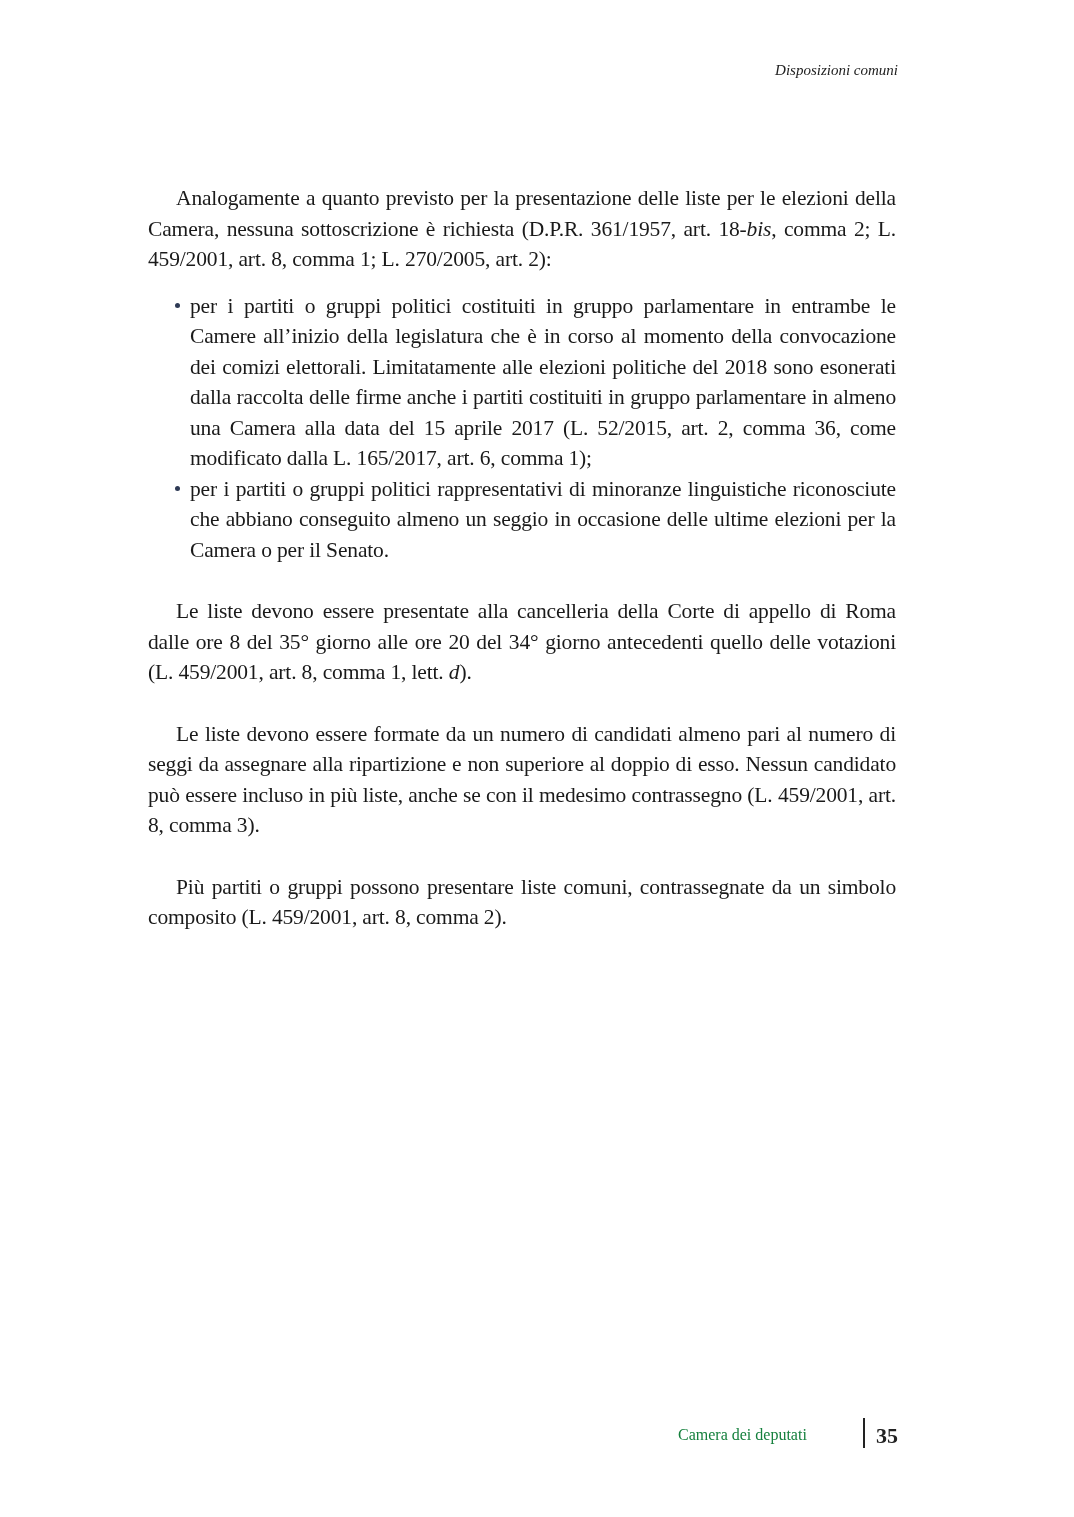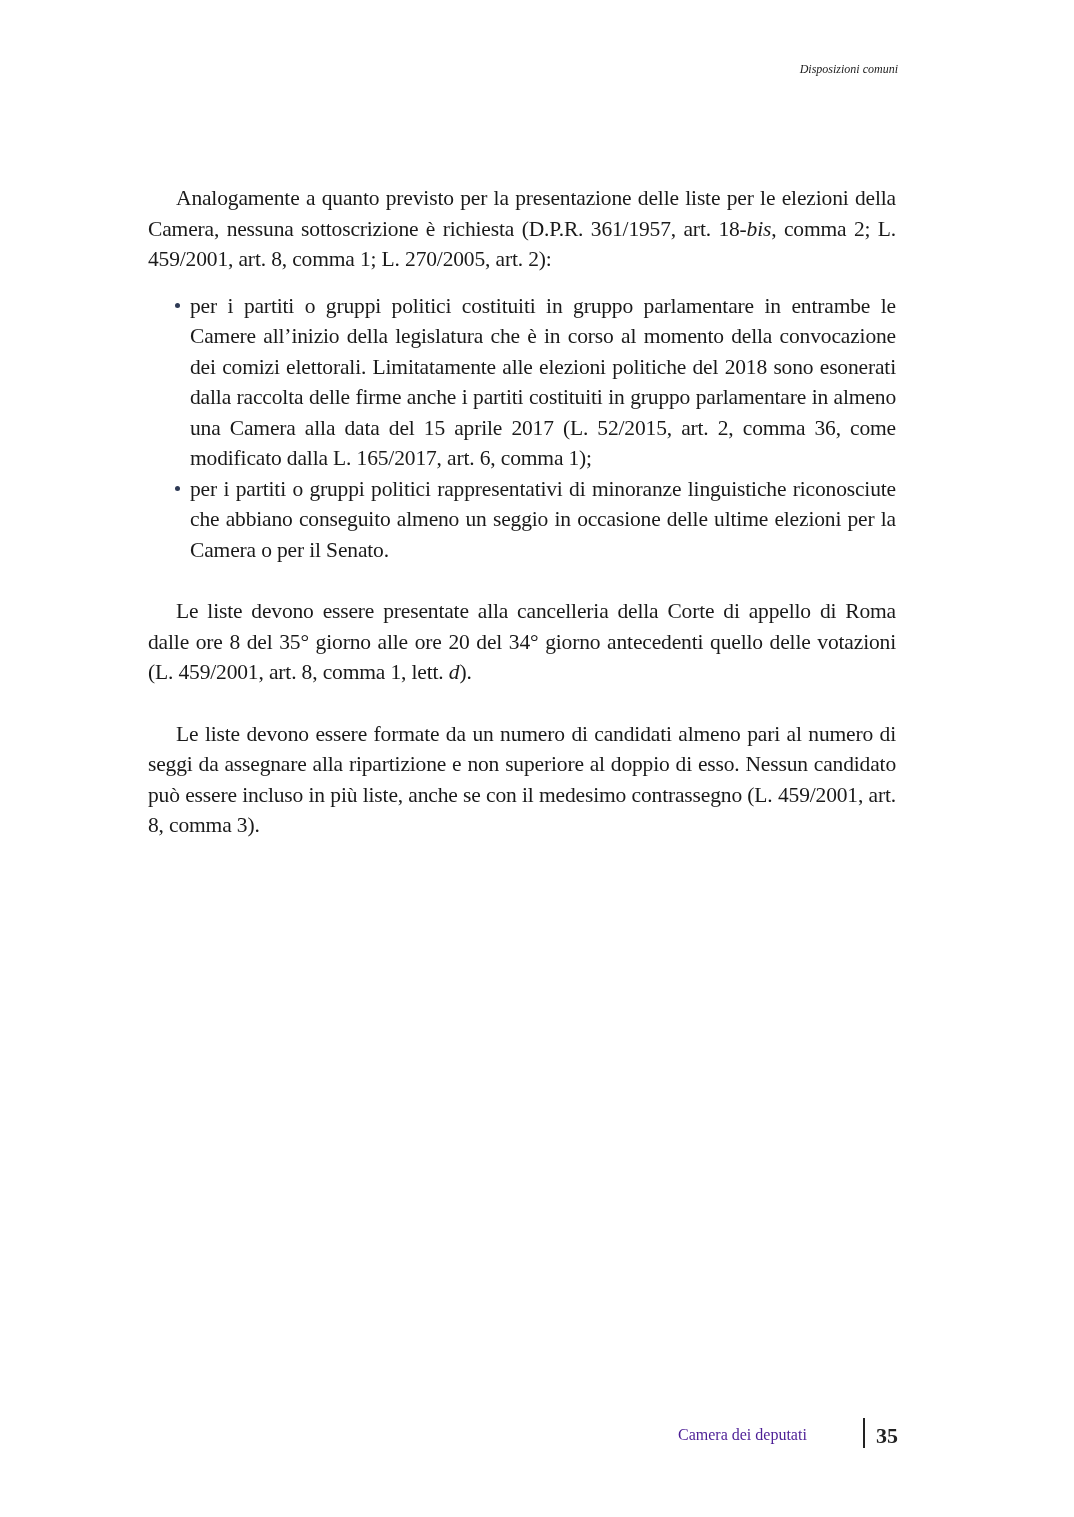--- a/index.html
+++ b/index.html
@@ -3,41 +3,41 @@
   <meta charset="utf-8">
   <style>
     html, body { margin: 0; padding: 0; background: #ffffff; }
     body {
       width: 1074px; height: 1517px; position: relative; overflow: hidden;
       font-family: "Liberation Serif", "DejaVu Serif", serif;
       color: #1a1a1a;
     }
     .running-head {
       position: absolute; right: 176px; top: 62px;
-      font-style: italic; font-size: 12px; color: #222;
+      font-style: italic; font-size: 15px; color: #222;
     }
     .body-text {
       position: absolute; left: 148px; top: 183px; width: 748px;
       font-size: 21.5px; line-height: 30.5px;
       text-align: justify; hyphens: auto; letter-spacing: -0.15px;
     }
     .body-text p { margin: 0 0 31px 0; }
     .body-text p.indent { text-indent: 28px; }
     .body-text p.lead { margin-bottom: 31px; }
     .body-text p.intro { margin-bottom: 16px; }
     ul.bullets { list-style: none; margin: 0 0 31px 0; padding: 0 0 0 42px; }
     ul.bullets li { position: relative; margin: 0; }
     .bullet-dot {
       position: absolute; left: -15px; top: 12px;
       width: 5px; height: 5px; border-radius: 50%; background: #2e3a55;
     }
     .it { font-style: italic; }
     .footer-label {
       position: absolute; left: 678px; top: 1426px;
-      font-size: 16px; color: #4c1d95;
+      font-size: 16px; color: #15803d;
     }
     .footer-rule {
       position: absolute; left: 863px; top: 1418px;
       width: 2px; height: 30px; background: #222;
     }
     .page-number {
       position: absolute; left: 876px; top: 1423px;
       font-size: 22px; font-weight: bold; color: #222;
     }
   </style>
@@ -53,18 +53,19 @@
   <ul class="bullets">
     <li><span class="bullet-dot"></span><span>per i partiti o gruppi politici costituiti in gruppo parlamentare in entrambe le Camere all’inizio della legislatura che è in corso al momento della convocazione dei comizi elettorali. Limitatamente alle elezioni politiche del 2018 sono esonerati dalla raccolta delle firme anche i partiti costituiti in gruppo parlamentare in almeno una Camera alla data del 15 aprile 2017 (L. 52/2015, art. 2, comma 36, come modificato dalla L. 165/2017, art. 6, comma 1);</span></li>
     <li><span class="bullet-dot"></span><span>per i partiti o gruppi politici rappresentativi di minoranze linguistiche riconosciute che abbiano conseguito almeno un seggio in occasione delle ultime elezioni per la Camera o per il Senato.</span></li>
   </ul>
 
 
   <p class="indent"><span>Le liste devono essere presentate alla cancelleria della Corte di appello di Roma dalle ore 8 del 35° giorno alle ore 20 del 34° giorno antecedenti quello delle votazioni (L. 459/2001, art. 8, comma 1, lett. </span><span class="it">d</span><span>).</span></p>
 
   <p class="indent">Le liste devono essere formate da un numero di candidati almeno pari al numero di seggi da assegnare alla ripartizione e non superiore al doppio di esso. Nessun candidato può essere incluso in più liste, anche se con il medesimo contrassegno (L. 459/2001, art. 8, comma 3).</p>
 
+  <p class="indent">Più partiti o gruppi possono presentare liste comuni, contrassegnate da un simbolo composito (L. 459/2001, art. 8, comma 2).</p>
 
 </div>
 
 <div class="footer-label">Camera dei deputati</div>
 <div class="footer-rule"></div>
 <div class="page-number">35</div>
 
 </body></html>

